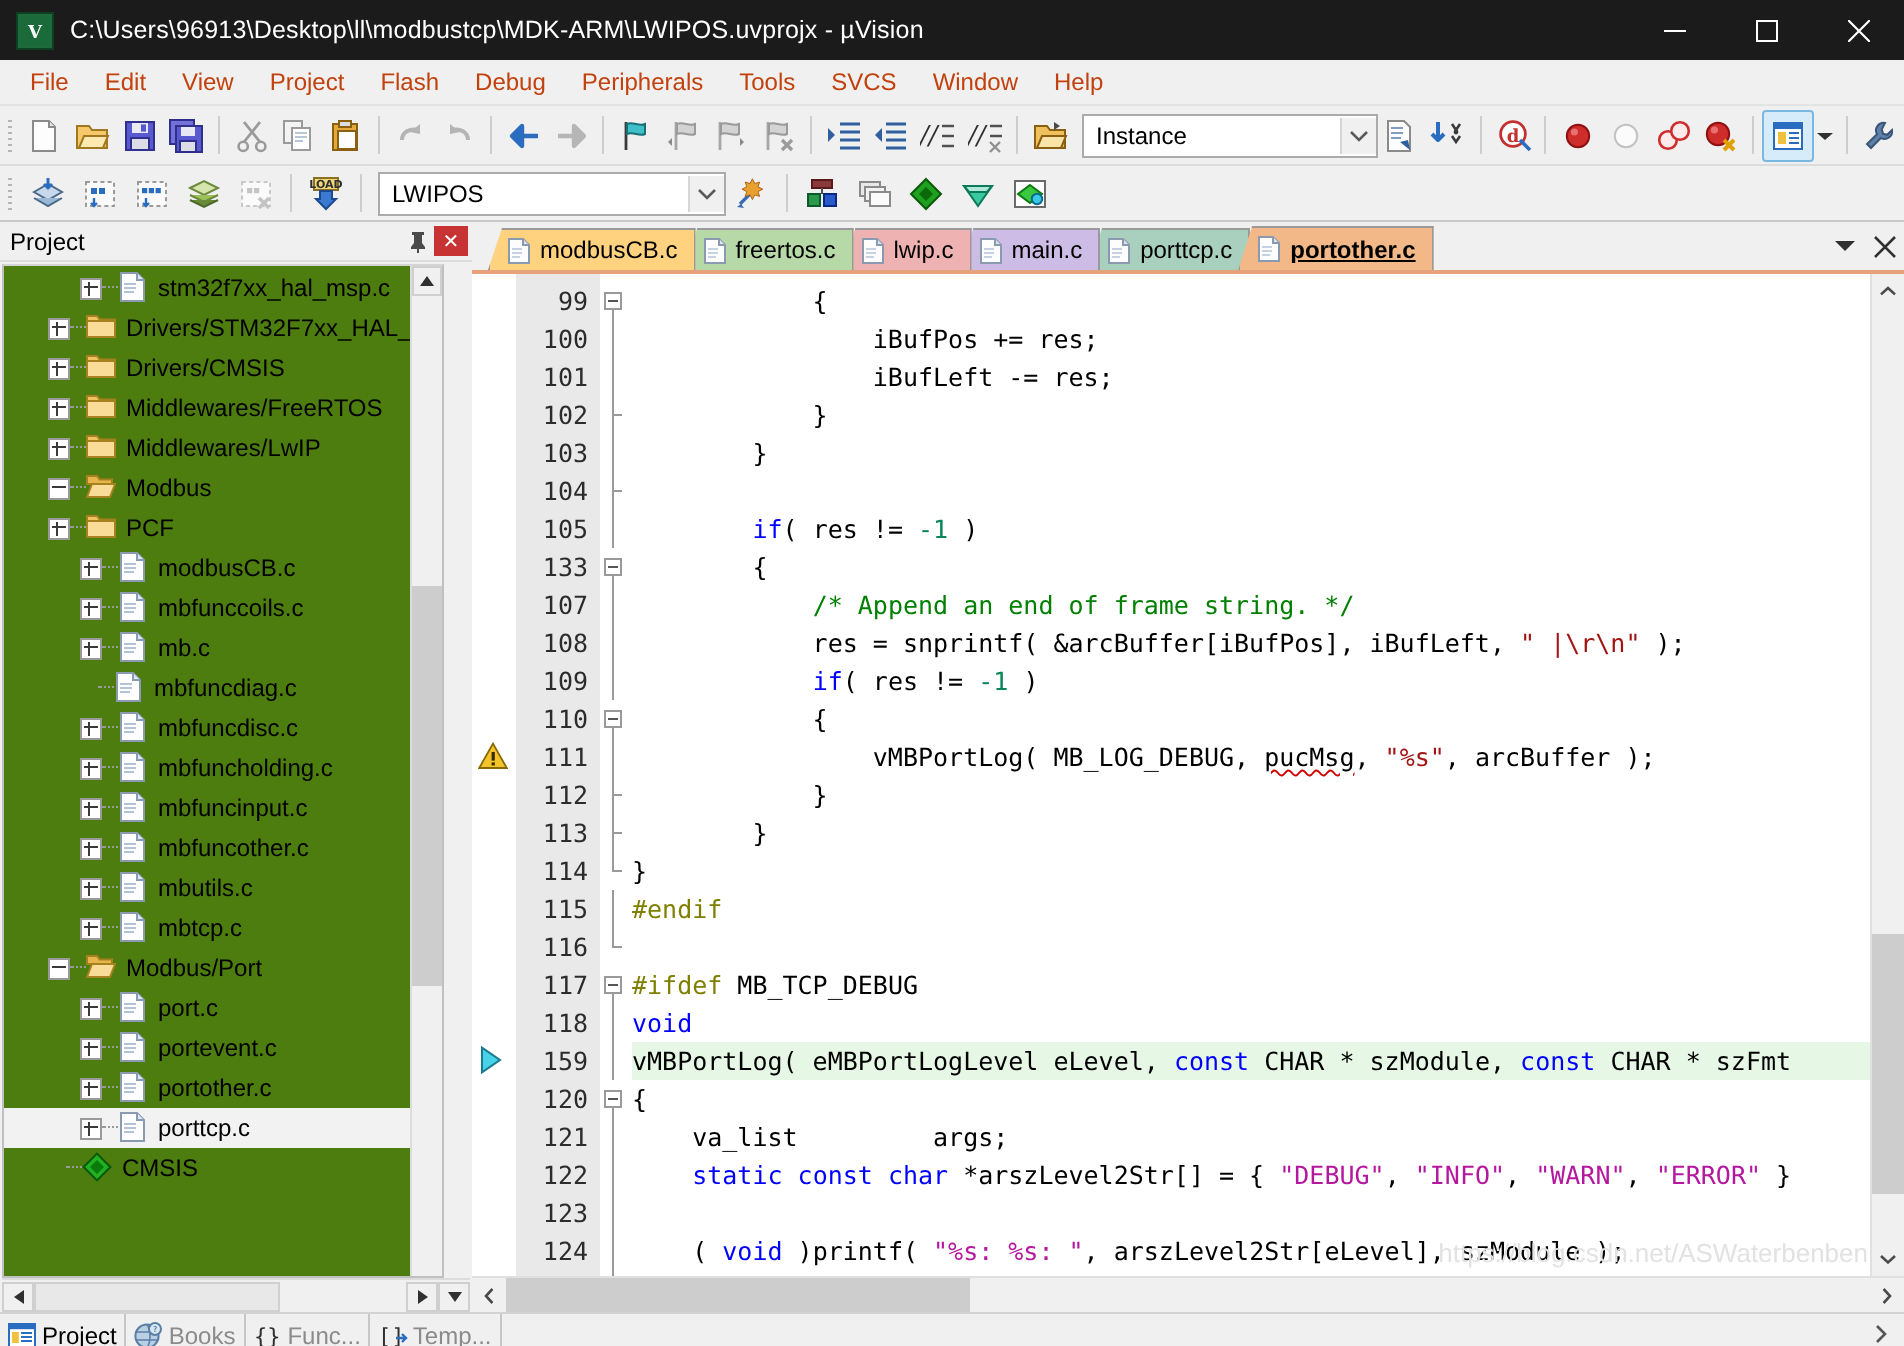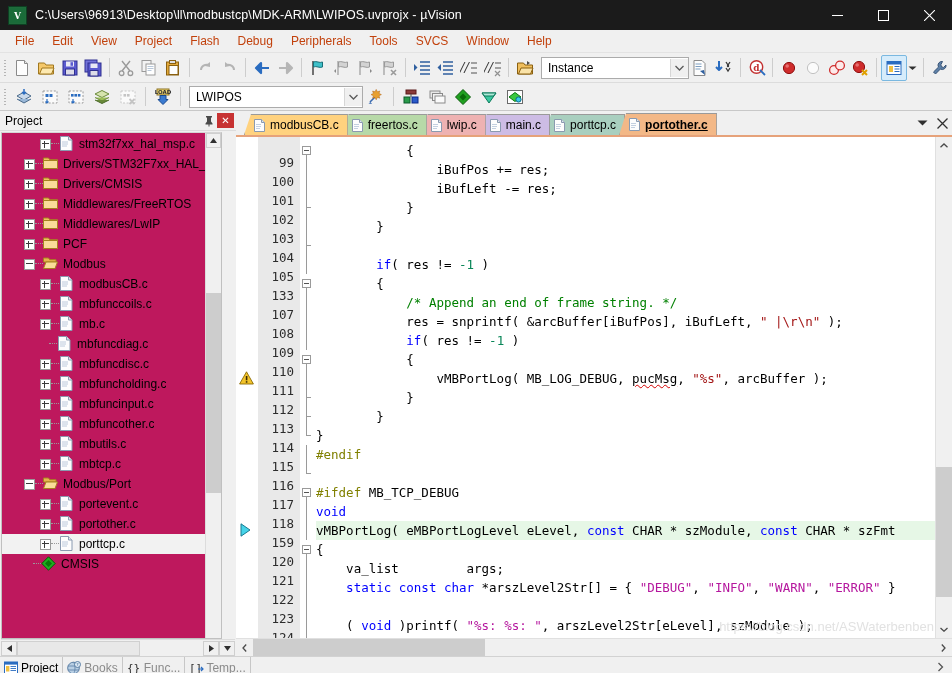--- a/index.html
+++ b/index.html
@@ -80,21 +80,21 @@
     padding-left:5px;border-bottom:1px solid #dcdcdc;
   }
   .pane-title{font-size:12px;color:#000;flex:1;}
   .pin-btn{width:16px;height:16px;display:flex;align-items:center;justify-content:center;}
   .close-btn{
     width:17px;height:15px;background:#c73232;color:#fff;
     display:flex;align-items:center;justify-content:center;font-size:10px;
     margin-right:2px;font-family:"Liberation Sans",sans-serif;
   }
   .tree-wrap{
-    flex:1;background:#be185d;border:1px solid #c0c0c0;border-top:1px solid #d5d5d5;
+    flex:1;background:#4d7c0f;border:1px solid #c0c0c0;border-top:1px solid #d5d5d5;
     margin:1px 14px 0 1px;position:relative;overflow:hidden;
   }
   .tree{position:absolute;left:0;top:0;right:0;bottom:0;overflow:hidden;padding-top:1px;}
   .trow{
     height:20px;display:flex;align-items:center;white-space:nowrap;
     font-size:12px;color:#000;position:relative;
   }
   .trow.sel{background:#f2f2f2;}
   .tindent{flex:0 0 auto;height:20px;}
   .exp{
@@ -163,21 +163,21 @@
   .codearea{
     flex:1;background:#ffffff;position:relative;overflow:hidden;
     border-top:2px solid #e6a27a;
     display:flex;
   }
   .marginbar{
     width:22px;background:#ffffff;flex:0 0 auto;position:relative;
   }
   .gutter{
     width:42px;background:#e9e9e9;flex:0 0 auto;text-align:right;
-    padding-top:16px;box-sizing:border-box;
+    padding-top:4px;box-sizing:border-box;
     font-family:"DejaVu Sans Mono","Liberation Mono",monospace;
     font-size:12.5px;color:#2c2c2c;line-height:19px;
   }
   .foldbar{width:16px;background:#ffffff;flex:0 0 auto;padding-top:4px;position:relative;}
   .codebody{
     flex:1;min-width:0;padding-top:4px;position:relative;overflow:hidden;
     font-family:"DejaVu Sans Mono","Liberation Mono",monospace;
     font-size:12.5px;line-height:19px;color:#000;white-space:pre;
   }
   .cline{height:19px;white-space:pre;}
@@ -710,183 +710,196 @@
               <span class="ico">
                 <svg width="15" height="13" viewBox="0 0 15 13">
                   <path d="M0.5 2h5l1.3 1.7h7.7v8.8h-14z" fill="#f2c161" stroke="#a5821f"></path>
                   <path d="M0.5 4.5h14v8h-14z" fill="#fadc99" stroke="#a5821f"></path>
                 </svg>
               </span>
               <span class="tlabel">Middlewares/LwIP</span>
             </div>
             <div class="trow">
               <div class="tindent" style="width: 22px;"></div>
+              <span class="exp"></span>
+              <span class="expgap"></span>
+              <span class="ico">
+                <svg width="15" height="13" viewBox="0 0 15 13">
+                  <path d="M0.5 2h5l1.3 1.7h6.2v2.3h-12.5z" fill="#e8b44e" stroke="#a5821f"></path>
+                  <path d="M0.5 12.5l2.5-6.5h11.5l-2.5 6.5z" fill="#fadc99" stroke="#a5821f"></path>
+                </svg>
+              </span>
+              <span class="tlabel">Modbus</span>
+            </div>
+            <div class="trow">
+              <div class="tindent" style="width: 22px;"></div>
               <span class="exp plus"></span>
               <span class="expgap"></span>
               <span class="ico">
                 <svg width="15" height="13" viewBox="0 0 15 13">
                   <path d="M0.5 2h5l1.3 1.7h7.7v8.8h-14z" fill="#f2c161" stroke="#a5821f"></path>
                   <path d="M0.5 4.5h14v8h-14z" fill="#fadc99" stroke="#a5821f"></path>
                 </svg>
               </span>
               <span class="tlabel">PCF</span>
             </div>
             <div class="trow">
+              <div class="tindent" style="width: 38px;"></div>
+              <span class="exp plus"></span>
+              <span class="expgap"></span>
+              <span class="ico">
+                <svg width="14" height="15" viewBox="0 0 14 15">
+                  <path d="M1.5 0.5h8l3.5 3.5v10.5h-11.5z" fill="#fdfdfd" stroke="#8a9ab0"></path>
+                  <path d="M9.5 0.5v3.5h3.5" fill="#dde6f0" stroke="#8a9ab0"></path>
+                  <path d="M3 6h6M3 8h6M3 10h5" stroke="#b4c4d8" stroke-width="0.9"></path>
+                </svg>
+              </span>
+              <span class="tlabel">modbusCB.c</span>
+            </div>
+            <div class="trow">
+              <div class="tindent" style="width: 38px;"></div>
+              <span class="exp plus"></span>
+              <span class="expgap"></span>
+              <span class="ico">
+                <svg width="14" height="15" viewBox="0 0 14 15">
+                  <path d="M1.5 0.5h8l3.5 3.5v10.5h-11.5z" fill="#fdfdfd" stroke="#8a9ab0"></path>
+                  <path d="M9.5 0.5v3.5h3.5" fill="#dde6f0" stroke="#8a9ab0"></path>
+                  <path d="M3 6h6M3 8h6M3 10h5" stroke="#b4c4d8" stroke-width="0.9"></path>
+                </svg>
+              </span>
+              <span class="tlabel">mbfunccoils.c</span>
+            </div>
+            <div class="trow">
+              <div class="tindent" style="width: 38px;"></div>
+              <span class="exp plus"></span>
+              <span class="expgap"></span>
+              <span class="ico">
+                <svg width="14" height="15" viewBox="0 0 14 15">
+                  <path d="M1.5 0.5h8l3.5 3.5v10.5h-11.5z" fill="#fdfdfd" stroke="#8a9ab0"></path>
+                  <path d="M9.5 0.5v3.5h3.5" fill="#dde6f0" stroke="#8a9ab0"></path>
+                  <path d="M3 6h6M3 8h6M3 10h5" stroke="#b4c4d8" stroke-width="0.9"></path>
+                </svg>
+              </span>
+              <span class="tlabel">mb.c</span>
+            </div>
+            <div class="trow">
+              <div class="tindent" style="width: 38px;"></div>
+              <span class="expblank"></span>
+              <span class="expgap"></span>
+              <span class="ico">
+                <svg width="14" height="15" viewBox="0 0 14 15">
+                  <path d="M1.5 0.5h8l3.5 3.5v10.5h-11.5z" fill="#fdfdfd" stroke="#8a9ab0"></path>
+                  <path d="M9.5 0.5v3.5h3.5" fill="#dde6f0" stroke="#8a9ab0"></path>
+                  <path d="M3 6h6M3 8h6M3 10h5" stroke="#b4c4d8" stroke-width="0.9"></path>
+                </svg>
+              </span>
+              <span class="tlabel">mbfuncdiag.c</span>
+            </div>
+            <div class="trow">
+              <div class="tindent" style="width: 38px;"></div>
+              <span class="exp plus"></span>
+              <span class="expgap"></span>
+              <span class="ico">
+                <svg width="14" height="15" viewBox="0 0 14 15">
+                  <path d="M1.5 0.5h8l3.5 3.5v10.5h-11.5z" fill="#fdfdfd" stroke="#8a9ab0"></path>
+                  <path d="M9.5 0.5v3.5h3.5" fill="#dde6f0" stroke="#8a9ab0"></path>
+                  <path d="M3 6h6M3 8h6M3 10h5" stroke="#b4c4d8" stroke-width="0.9"></path>
+                </svg>
+              </span>
+              <span class="tlabel">mbfuncdisc.c</span>
+            </div>
+            <div class="trow">
+              <div class="tindent" style="width: 38px;"></div>
+              <span class="exp plus"></span>
+              <span class="expgap"></span>
+              <span class="ico">
+                <svg width="14" height="15" viewBox="0 0 14 15">
+                  <path d="M1.5 0.5h8l3.5 3.5v10.5h-11.5z" fill="#fdfdfd" stroke="#8a9ab0"></path>
+                  <path d="M9.5 0.5v3.5h3.5" fill="#dde6f0" stroke="#8a9ab0"></path>
+                  <path d="M3 6h6M3 8h6M3 10h5" stroke="#b4c4d8" stroke-width="0.9"></path>
+                </svg>
+              </span>
+              <span class="tlabel">mbfuncholding.c</span>
+            </div>
+            <div class="trow">
+              <div class="tindent" style="width: 38px;"></div>
+              <span class="exp plus"></span>
+              <span class="expgap"></span>
+              <span class="ico">
+                <svg width="14" height="15" viewBox="0 0 14 15">
+                  <path d="M1.5 0.5h8l3.5 3.5v10.5h-11.5z" fill="#fdfdfd" stroke="#8a9ab0"></path>
+                  <path d="M9.5 0.5v3.5h3.5" fill="#dde6f0" stroke="#8a9ab0"></path>
+                  <path d="M3 6h6M3 8h6M3 10h5" stroke="#b4c4d8" stroke-width="0.9"></path>
+                </svg>
+              </span>
+              <span class="tlabel">mbfuncinput.c</span>
+            </div>
+            <div class="trow">
+              <div class="tindent" style="width: 38px;"></div>
+              <span class="exp plus"></span>
+              <span class="expgap"></span>
+              <span class="ico">
+                <svg width="14" height="15" viewBox="0 0 14 15">
+                  <path d="M1.5 0.5h8l3.5 3.5v10.5h-11.5z" fill="#fdfdfd" stroke="#8a9ab0"></path>
+                  <path d="M9.5 0.5v3.5h3.5" fill="#dde6f0" stroke="#8a9ab0"></path>
+                  <path d="M3 6h6M3 8h6M3 10h5" stroke="#b4c4d8" stroke-width="0.9"></path>
+                </svg>
+              </span>
+              <span class="tlabel">mbfuncother.c</span>
+            </div>
+            <div class="trow">
+              <div class="tindent" style="width: 38px;"></div>
+              <span class="exp plus"></span>
+              <span class="expgap"></span>
+              <span class="ico">
+                <svg width="14" height="15" viewBox="0 0 14 15">
+                  <path d="M1.5 0.5h8l3.5 3.5v10.5h-11.5z" fill="#fdfdfd" stroke="#8a9ab0"></path>
+                  <path d="M9.5 0.5v3.5h3.5" fill="#dde6f0" stroke="#8a9ab0"></path>
+                  <path d="M3 6h6M3 8h6M3 10h5" stroke="#b4c4d8" stroke-width="0.9"></path>
+                </svg>
+              </span>
+              <span class="tlabel">mbutils.c</span>
+            </div>
+            <div class="trow">
+              <div class="tindent" style="width: 38px;"></div>
+              <span class="exp plus"></span>
+              <span class="expgap"></span>
+              <span class="ico">
+                <svg width="14" height="15" viewBox="0 0 14 15">
+                  <path d="M1.5 0.5h8l3.5 3.5v10.5h-11.5z" fill="#fdfdfd" stroke="#8a9ab0"></path>
+                  <path d="M9.5 0.5v3.5h3.5" fill="#dde6f0" stroke="#8a9ab0"></path>
+                  <path d="M3 6h6M3 8h6M3 10h5" stroke="#b4c4d8" stroke-width="0.9"></path>
+                </svg>
+              </span>
+              <span class="tlabel">mbtcp.c</span>
+            </div>
+            <div class="trow">
               <div class="tindent" style="width: 22px;"></div>
               <span class="exp"></span>
               <span class="expgap"></span>
               <span class="ico">
                 <svg width="15" height="13" viewBox="0 0 15 13">
                   <path d="M0.5 2h5l1.3 1.7h6.2v2.3h-12.5z" fill="#e8b44e" stroke="#a5821f"></path>
                   <path d="M0.5 12.5l2.5-6.5h11.5l-2.5 6.5z" fill="#fadc99" stroke="#a5821f"></path>
                 </svg>
               </span>
-              <span class="tlabel">Modbus</span>
-            </div>
-            <div class="trow">
-              <div class="tindent" style="width: 38px;"></div>
-              <span class="exp plus"></span>
-              <span class="expgap"></span>
-              <span class="ico">
-                <svg width="14" height="15" viewBox="0 0 14 15">
-                  <path d="M1.5 0.5h8l3.5 3.5v10.5h-11.5z" fill="#fdfdfd" stroke="#8a9ab0"></path>
-                  <path d="M9.5 0.5v3.5h3.5" fill="#dde6f0" stroke="#8a9ab0"></path>
-                  <path d="M3 6h6M3 8h6M3 10h5" stroke="#b4c4d8" stroke-width="0.9"></path>
-                </svg>
-              </span>
-              <span class="tlabel">modbusCB.c</span>
-            </div>
-            <div class="trow">
-              <div class="tindent" style="width: 38px;"></div>
-              <span class="exp plus"></span>
-              <span class="expgap"></span>
-              <span class="ico">
-                <svg width="14" height="15" viewBox="0 0 14 15">
-                  <path d="M1.5 0.5h8l3.5 3.5v10.5h-11.5z" fill="#fdfdfd" stroke="#8a9ab0"></path>
-                  <path d="M9.5 0.5v3.5h3.5" fill="#dde6f0" stroke="#8a9ab0"></path>
-                  <path d="M3 6h6M3 8h6M3 10h5" stroke="#b4c4d8" stroke-width="0.9"></path>
-                </svg>
-              </span>
-              <span class="tlabel">mbfunccoils.c</span>
-            </div>
-            <div class="trow">
-              <div class="tindent" style="width: 38px;"></div>
-              <span class="exp plus"></span>
-              <span class="expgap"></span>
-              <span class="ico">
-                <svg width="14" height="15" viewBox="0 0 14 15">
-                  <path d="M1.5 0.5h8l3.5 3.5v10.5h-11.5z" fill="#fdfdfd" stroke="#8a9ab0"></path>
-                  <path d="M9.5 0.5v3.5h3.5" fill="#dde6f0" stroke="#8a9ab0"></path>
-                  <path d="M3 6h6M3 8h6M3 10h5" stroke="#b4c4d8" stroke-width="0.9"></path>
-                </svg>
-              </span>
-              <span class="tlabel">mb.c</span>
-            </div>
-            <div class="trow">
-              <div class="tindent" style="width: 38px;"></div>
-              <span class="expblank"></span>
-              <span class="expgap"></span>
-              <span class="ico">
-                <svg width="14" height="15" viewBox="0 0 14 15">
-                  <path d="M1.5 0.5h8l3.5 3.5v10.5h-11.5z" fill="#fdfdfd" stroke="#8a9ab0"></path>
-                  <path d="M9.5 0.5v3.5h3.5" fill="#dde6f0" stroke="#8a9ab0"></path>
-                  <path d="M3 6h6M3 8h6M3 10h5" stroke="#b4c4d8" stroke-width="0.9"></path>
-                </svg>
-              </span>
-              <span class="tlabel">mbfuncdiag.c</span>
-            </div>
-            <div class="trow">
-              <div class="tindent" style="width: 38px;"></div>
-              <span class="exp plus"></span>
-              <span class="expgap"></span>
-              <span class="ico">
-                <svg width="14" height="15" viewBox="0 0 14 15">
-                  <path d="M1.5 0.5h8l3.5 3.5v10.5h-11.5z" fill="#fdfdfd" stroke="#8a9ab0"></path>
-                  <path d="M9.5 0.5v3.5h3.5" fill="#dde6f0" stroke="#8a9ab0"></path>
-                  <path d="M3 6h6M3 8h6M3 10h5" stroke="#b4c4d8" stroke-width="0.9"></path>
-                </svg>
-              </span>
-              <span class="tlabel">mbfuncdisc.c</span>
-            </div>
-            <div class="trow">
-              <div class="tindent" style="width: 38px;"></div>
-              <span class="exp plus"></span>
-              <span class="expgap"></span>
-              <span class="ico">
-                <svg width="14" height="15" viewBox="0 0 14 15">
-                  <path d="M1.5 0.5h8l3.5 3.5v10.5h-11.5z" fill="#fdfdfd" stroke="#8a9ab0"></path>
-                  <path d="M9.5 0.5v3.5h3.5" fill="#dde6f0" stroke="#8a9ab0"></path>
-                  <path d="M3 6h6M3 8h6M3 10h5" stroke="#b4c4d8" stroke-width="0.9"></path>
-                </svg>
-              </span>
-              <span class="tlabel">mbfuncholding.c</span>
-            </div>
-            <div class="trow">
-              <div class="tindent" style="width: 38px;"></div>
-              <span class="exp plus"></span>
-              <span class="expgap"></span>
-              <span class="ico">
-                <svg width="14" height="15" viewBox="0 0 14 15">
-                  <path d="M1.5 0.5h8l3.5 3.5v10.5h-11.5z" fill="#fdfdfd" stroke="#8a9ab0"></path>
-                  <path d="M9.5 0.5v3.5h3.5" fill="#dde6f0" stroke="#8a9ab0"></path>
-                  <path d="M3 6h6M3 8h6M3 10h5" stroke="#b4c4d8" stroke-width="0.9"></path>
-                </svg>
-              </span>
-              <span class="tlabel">mbfuncinput.c</span>
-            </div>
-            <div class="trow">
-              <div class="tindent" style="width: 38px;"></div>
-              <span class="exp plus"></span>
-              <span class="expgap"></span>
-              <span class="ico">
-                <svg width="14" height="15" viewBox="0 0 14 15">
-                  <path d="M1.5 0.5h8l3.5 3.5v10.5h-11.5z" fill="#fdfdfd" stroke="#8a9ab0"></path>
-                  <path d="M9.5 0.5v3.5h3.5" fill="#dde6f0" stroke="#8a9ab0"></path>
-                  <path d="M3 6h6M3 8h6M3 10h5" stroke="#b4c4d8" stroke-width="0.9"></path>
-                </svg>
-              </span>
-              <span class="tlabel">mbfuncother.c</span>
-            </div>
-            <div class="trow">
-              <div class="tindent" style="width: 38px;"></div>
-              <span class="exp plus"></span>
-              <span class="expgap"></span>
-              <span class="ico">
-                <svg width="14" height="15" viewBox="0 0 14 15">
-                  <path d="M1.5 0.5h8l3.5 3.5v10.5h-11.5z" fill="#fdfdfd" stroke="#8a9ab0"></path>
-                  <path d="M9.5 0.5v3.5h3.5" fill="#dde6f0" stroke="#8a9ab0"></path>
-                  <path d="M3 6h6M3 8h6M3 10h5" stroke="#b4c4d8" stroke-width="0.9"></path>
-                </svg>
-              </span>
-              <span class="tlabel">mbutils.c</span>
-            </div>
-            <div class="trow">
-              <div class="tindent" style="width: 38px;"></div>
-              <span class="exp plus"></span>
-              <span class="expgap"></span>
-              <span class="ico">
-                <svg width="14" height="15" viewBox="0 0 14 15">
-                  <path d="M1.5 0.5h8l3.5 3.5v10.5h-11.5z" fill="#fdfdfd" stroke="#8a9ab0"></path>
-                  <path d="M9.5 0.5v3.5h3.5" fill="#dde6f0" stroke="#8a9ab0"></path>
-                  <path d="M3 6h6M3 8h6M3 10h5" stroke="#b4c4d8" stroke-width="0.9"></path>
-                </svg>
-              </span>
-              <span class="tlabel">mbtcp.c</span>
-            </div>
-            <div class="trow">
-              <div class="tindent" style="width: 22px;"></div>
-              <span class="exp"></span>
-              <span class="expgap"></span>
-              <span class="ico">
-                <svg width="15" height="13" viewBox="0 0 15 13">
-                  <path d="M0.5 2h5l1.3 1.7h6.2v2.3h-12.5z" fill="#e8b44e" stroke="#a5821f"></path>
-                  <path d="M0.5 12.5l2.5-6.5h11.5l-2.5 6.5z" fill="#fadc99" stroke="#a5821f"></path>
-                </svg>
-              </span>
               <span class="tlabel">Modbus/Port</span>
+            </div>
+            <div class="trow">
+              <div class="tindent" style="width: 38px;"></div>
+              <span class="exp plus"></span>
+              <span class="expgap"></span>
+              <span class="ico">
+                <svg width="14" height="15" viewBox="0 0 14 15">
+                  <path d="M1.5 0.5h8l3.5 3.5v10.5h-11.5z" fill="#fdfdfd" stroke="#8a9ab0"></path>
+                  <path d="M9.5 0.5v3.5h3.5" fill="#dde6f0" stroke="#8a9ab0"></path>
+                  <path d="M3 6h6M3 8h6M3 10h5" stroke="#b4c4d8" stroke-width="0.9"></path>
+                </svg>
+              </span>
+              <span class="tlabel">port.c</span>
             </div>
             <div class="trow">
               <div class="tindent" style="width: 38px;"></div>
               <span class="exp plus"></span>
               <span class="expgap"></span>
               <span class="ico">
                 <svg width="14" height="15" viewBox="0 0 14 15">
                   <path d="M1.5 0.5h8l3.5 3.5v10.5h-11.5z" fill="#fdfdfd" stroke="#8a9ab0"></path>
                   <path d="M9.5 0.5v3.5h3.5" fill="#dde6f0" stroke="#8a9ab0"></path>
                   <path d="M3 6h6M3 8h6M3 10h5" stroke="#b4c4d8" stroke-width="0.9"></path>

